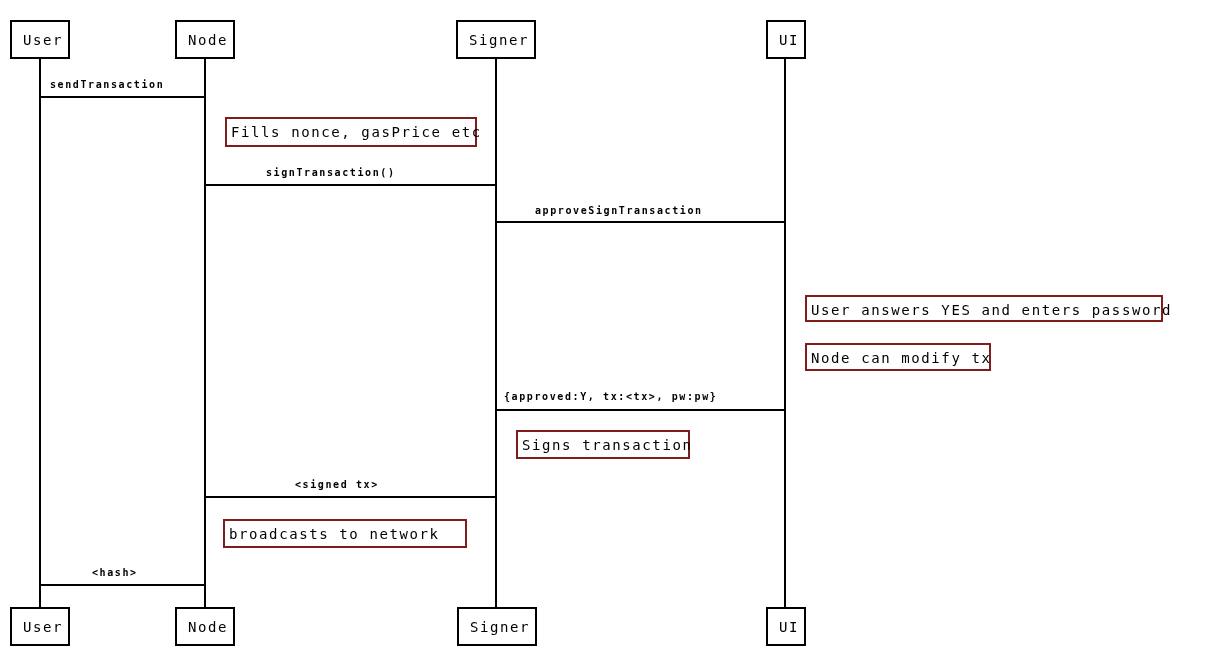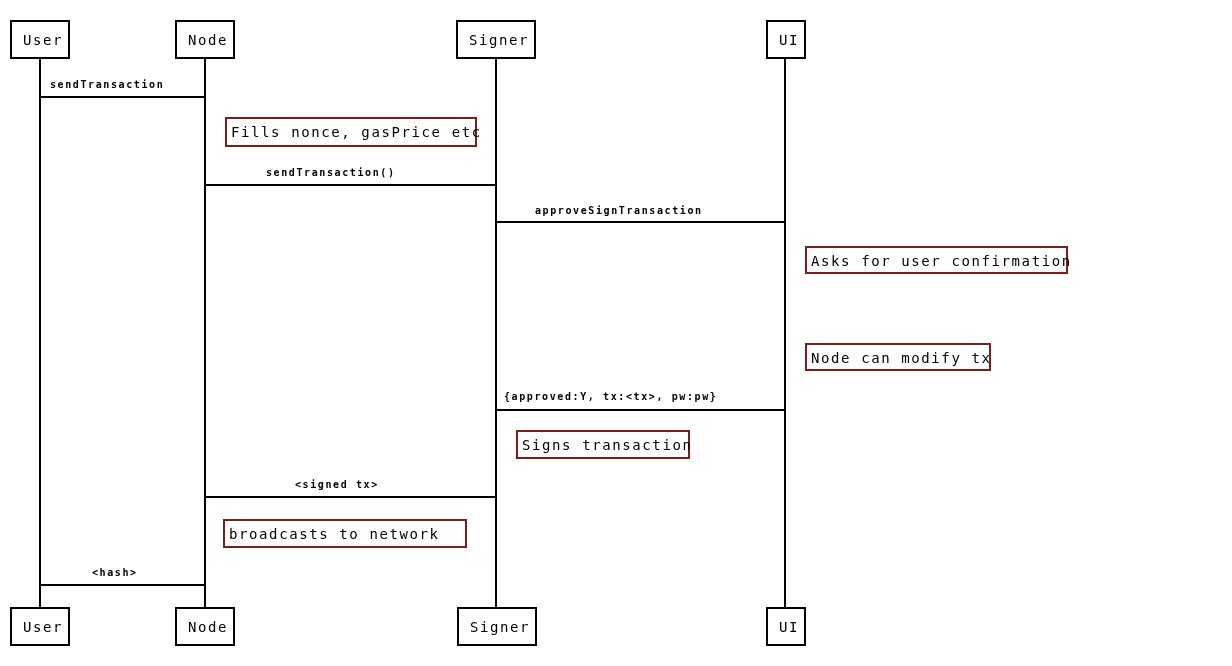--- a/index.html
+++ b/index.html
@@ -82,27 +82,27 @@
   <div class="lifeline" style="left:39px"></div>
   <div class="lifeline" style="left:204px"></div>
   <div class="lifeline" style="left:495px"></div>
   <div class="lifeline" style="left:784px"></div>
 
   <div class="mlabel" style="left:50px;top:76px">sendTransaction</div>
   <div class="mline" style="left:40px;top:96px;width:165px"></div>
 
   <div class="note" style="left:225px;top:117px;width:252px;height:30px">Fills nonce, gasPrice etc</div>
 
-  <div class="mlabel" style="left:266px;top:164px">sendTransaction()</div>
+  <div class="mlabel" style="left:266px;top:164px">signTransaction()</div>
   <div class="mline" style="left:205px;top:184px;width:291px"></div>
 
   <div class="mlabel" style="left:535px;top:202px">approveSignTransaction</div>
   <div class="mline" style="left:496px;top:221px;width:289px"></div>
 
-  <div class="note" style="left:805px;top:246px;width:263px;height:28px">Asks for user confirmation</div>
+  <div class="note" style="left:805px;top:295px;width:358px;height:27px">User answers YES and enters password</div>
   <div class="note" style="left:805px;top:343px;width:186px;height:28px">Node can modify tx</div>
 
   <div class="mlabel" style="left:504px;top:388px">{approved:Y, tx:&lt;tx&gt;, pw:pw}</div>
   <div class="mline" style="left:496px;top:409px;width:289px"></div>
 
   <div class="note" style="left:516px;top:430px;width:174px;height:29px">Signs transaction</div>
 
   <div class="mlabel" style="left:295px;top:476px">&lt;signed tx&gt;</div>
   <div class="mline" style="left:205px;top:496px;width:291px"></div>
 

